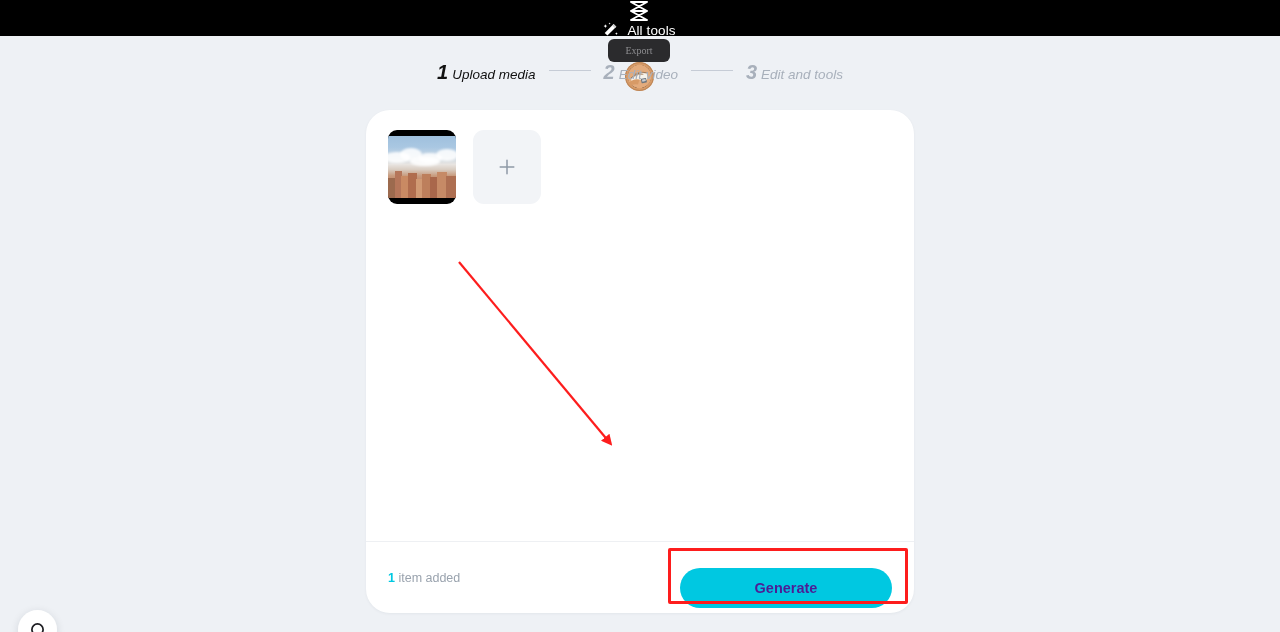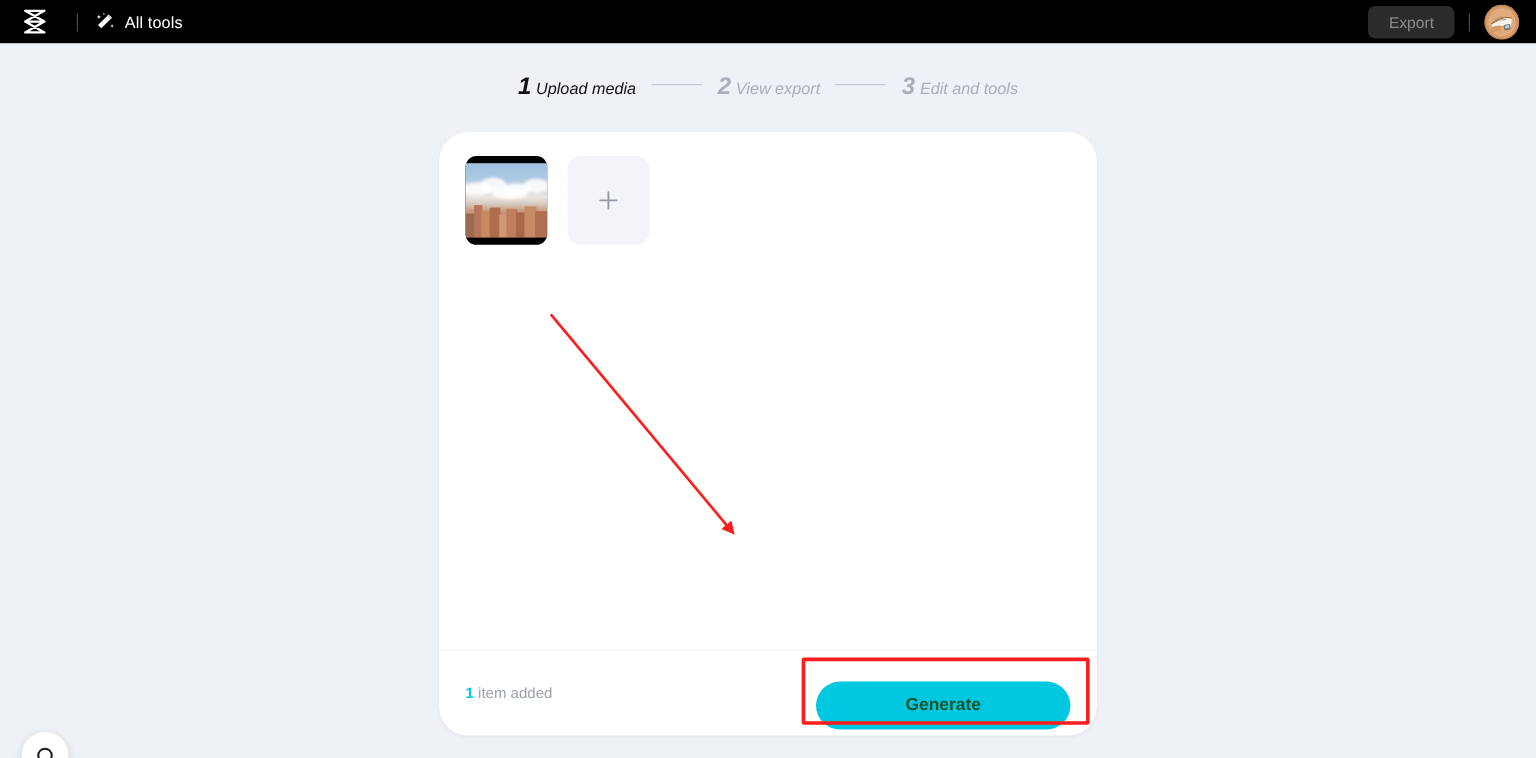--- a/index.html
+++ b/index.html
@@ -19,20 +19,21 @@
   
   .header {
     position: absolute;
     top: 0; left: 0;
     width: 1280px;
     height: 36px;
     background: #000000;
     display: flex;
     align-items: center;
     padding: 0 14px 0 12px;
+    flex-direction: column;
   }
 
   .logo-wrap {
     width: 34px;
     height: 26px;
     display: flex;
     align-items: center;
     justify-content: center;
   }
 
@@ -56,22 +57,22 @@
     letter-spacing: 0.1px;
   }
 
   .header-spacer { flex: 1; }
 
   .export-btn {
     background: #2b2b2d;
     color: #8d8d90;
     border: none;
     border-radius: 6px;
-    font-size: 13px;
-    font-family: Liberation Sans, sans-serif;
+    font-size: 10px;
+    font-family: Liberation Serif, serif;
     padding: 6px 17px;
     cursor: pointer;
   }
 
   .header-divider-2 {
     width: 1px;
     height: 15px;
     background: #4a4a4a;
     margin: 0 12px;
   }
@@ -230,21 +231,21 @@
 
   .item-count .count-num {
     color: #00c8e1;
     font-weight: bold;
   }
 
   .generate-btn {
     width: 212px;
     height: 40px;
     background: #00c8e1;
-    color: #14532d;
+    color: #4c1d95;
     border: none;
     border-radius: 20px;
     font-size: 14.5px;
     font-weight: bold;
     font-family: "Liberation Sans", sans-serif;
     cursor: pointer;
     margin-top: 20px;
   }
 
   
@@ -334,21 +335,21 @@
 
   <div class="step active">
     <span class="step-num">1</span>
     <span class="step-label">Upload media</span>
   </div>
 
   <div class="step-connector"></div>
 
   <div class="step inactive">
     <span class="step-num">2</span>
-    <span class="step-label">View export</span>
+    <span class="step-label">Edit video</span>
   </div>
 
   <div class="step-connector"></div>
 
   <div class="step inactive">
     <span class="step-num">3</span>
     <span class="step-label">Edit and tools</span>
   </div>
 </div>
 

